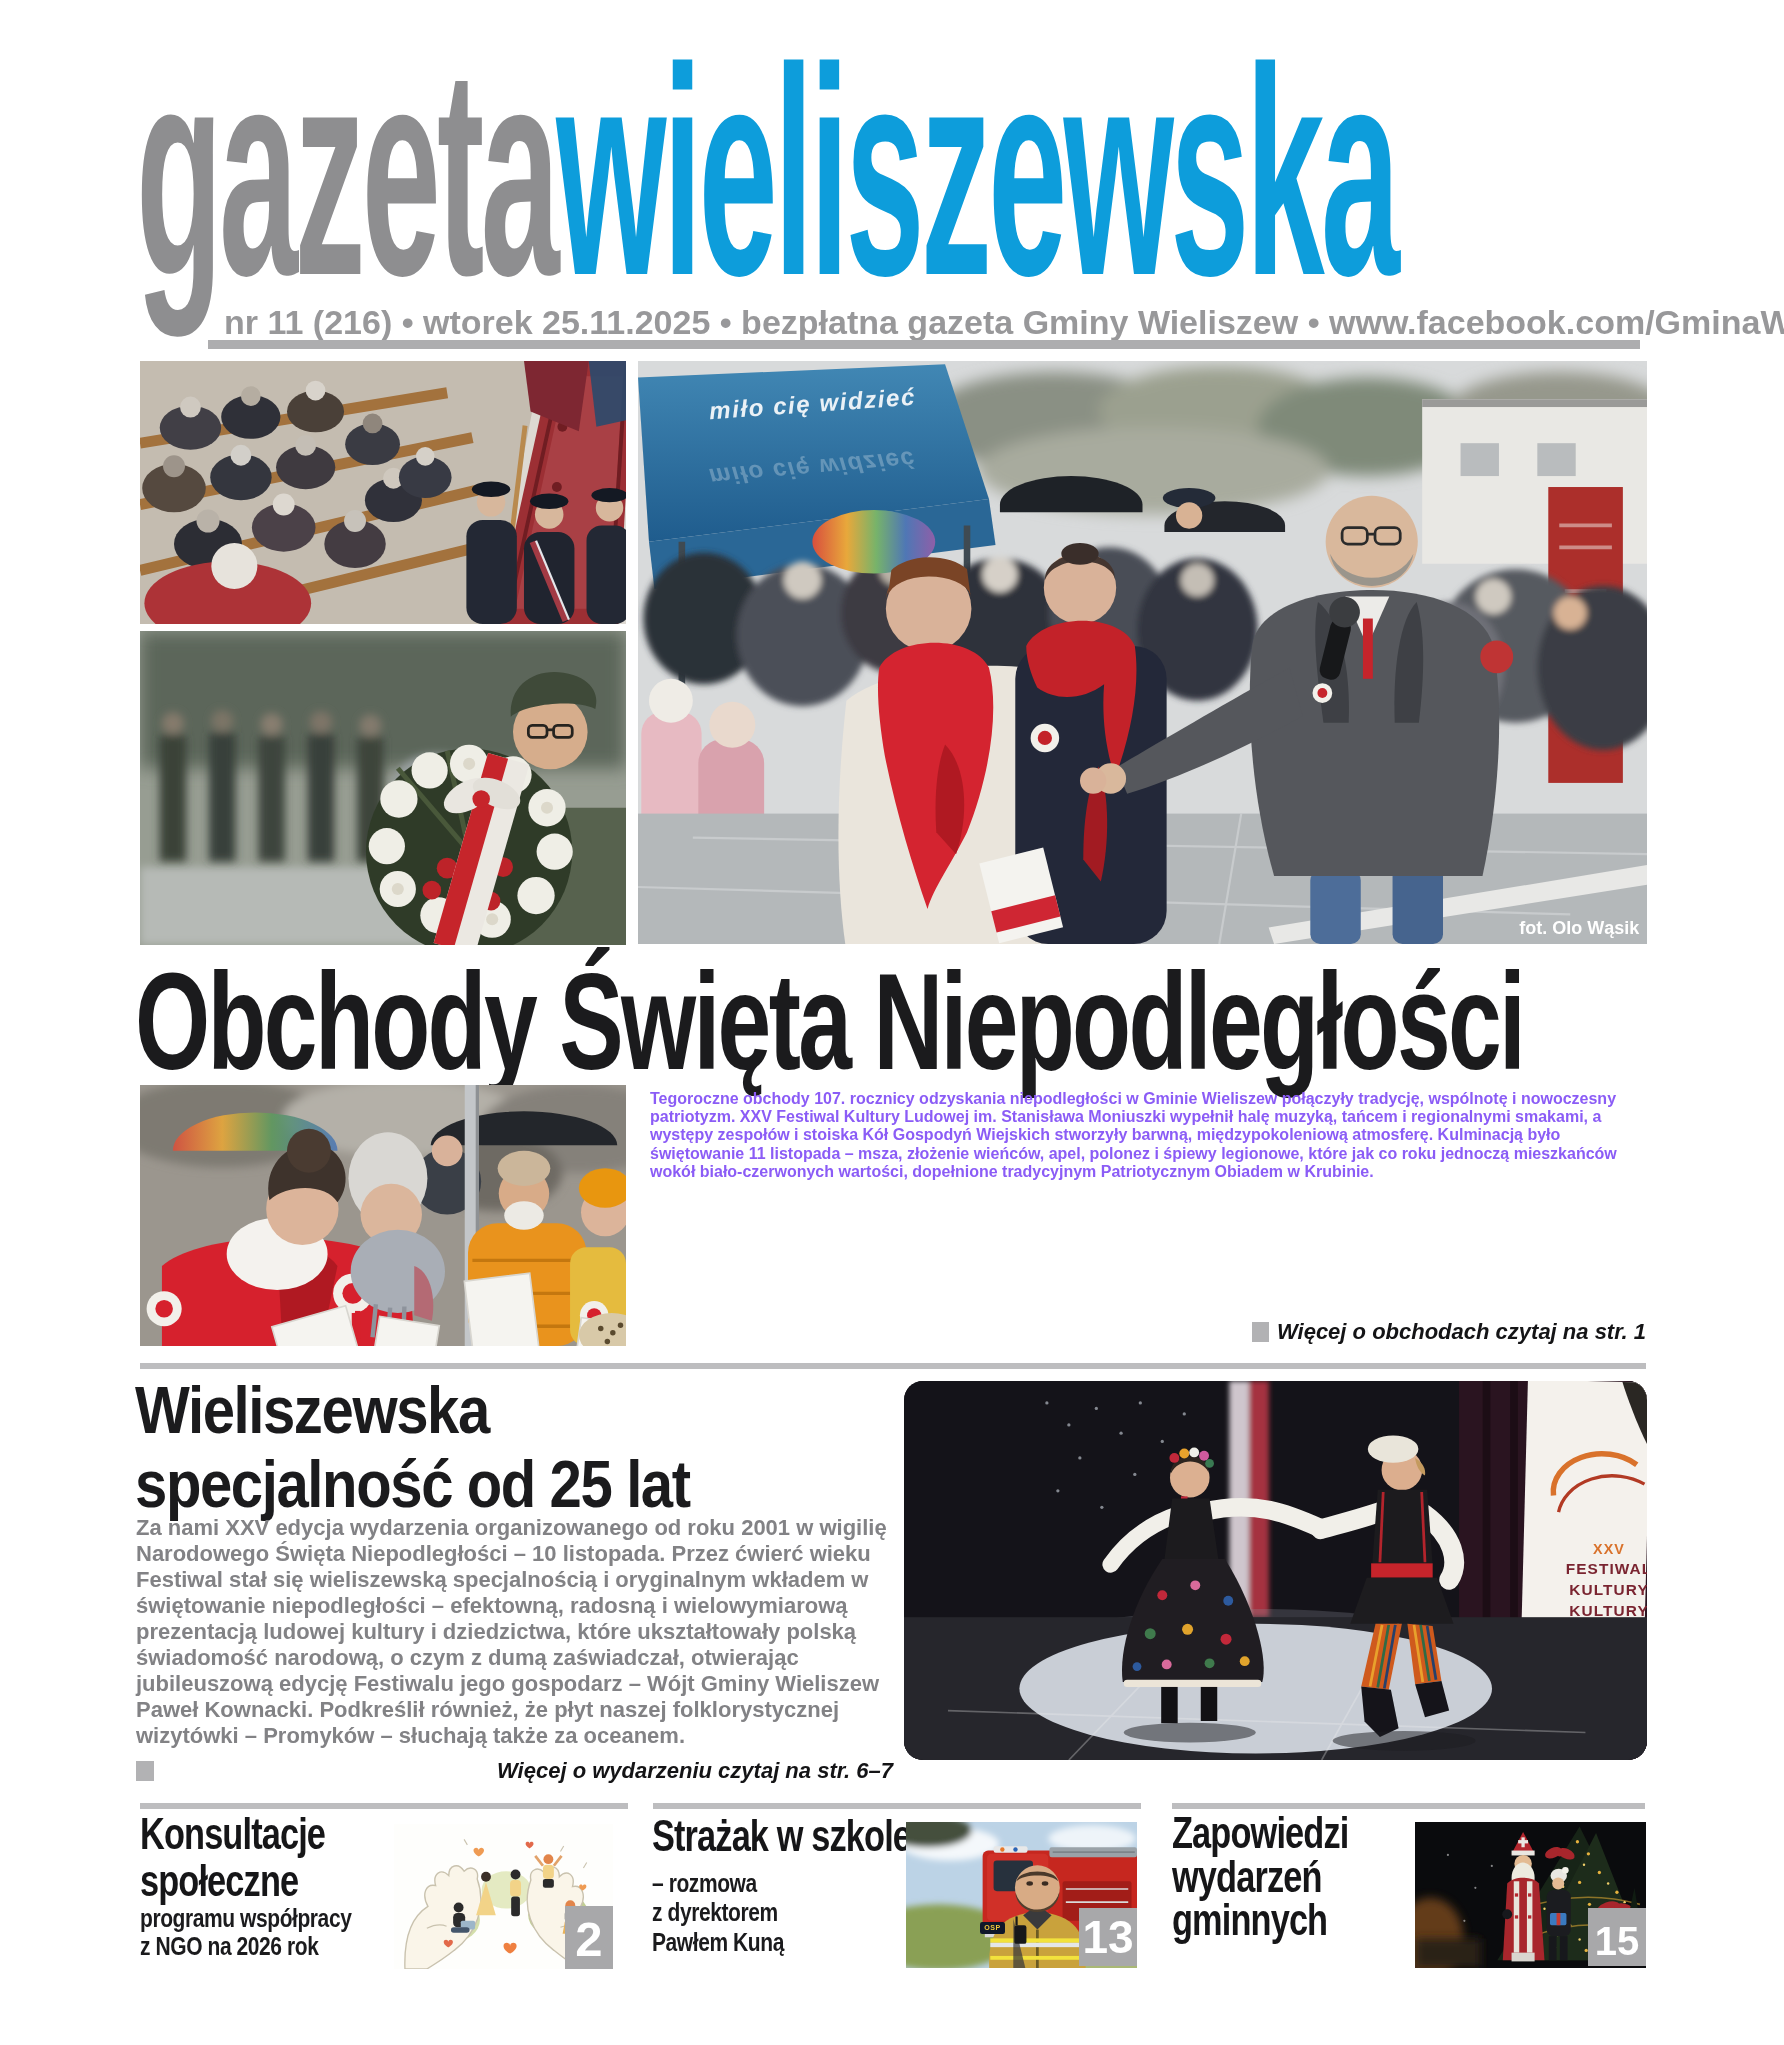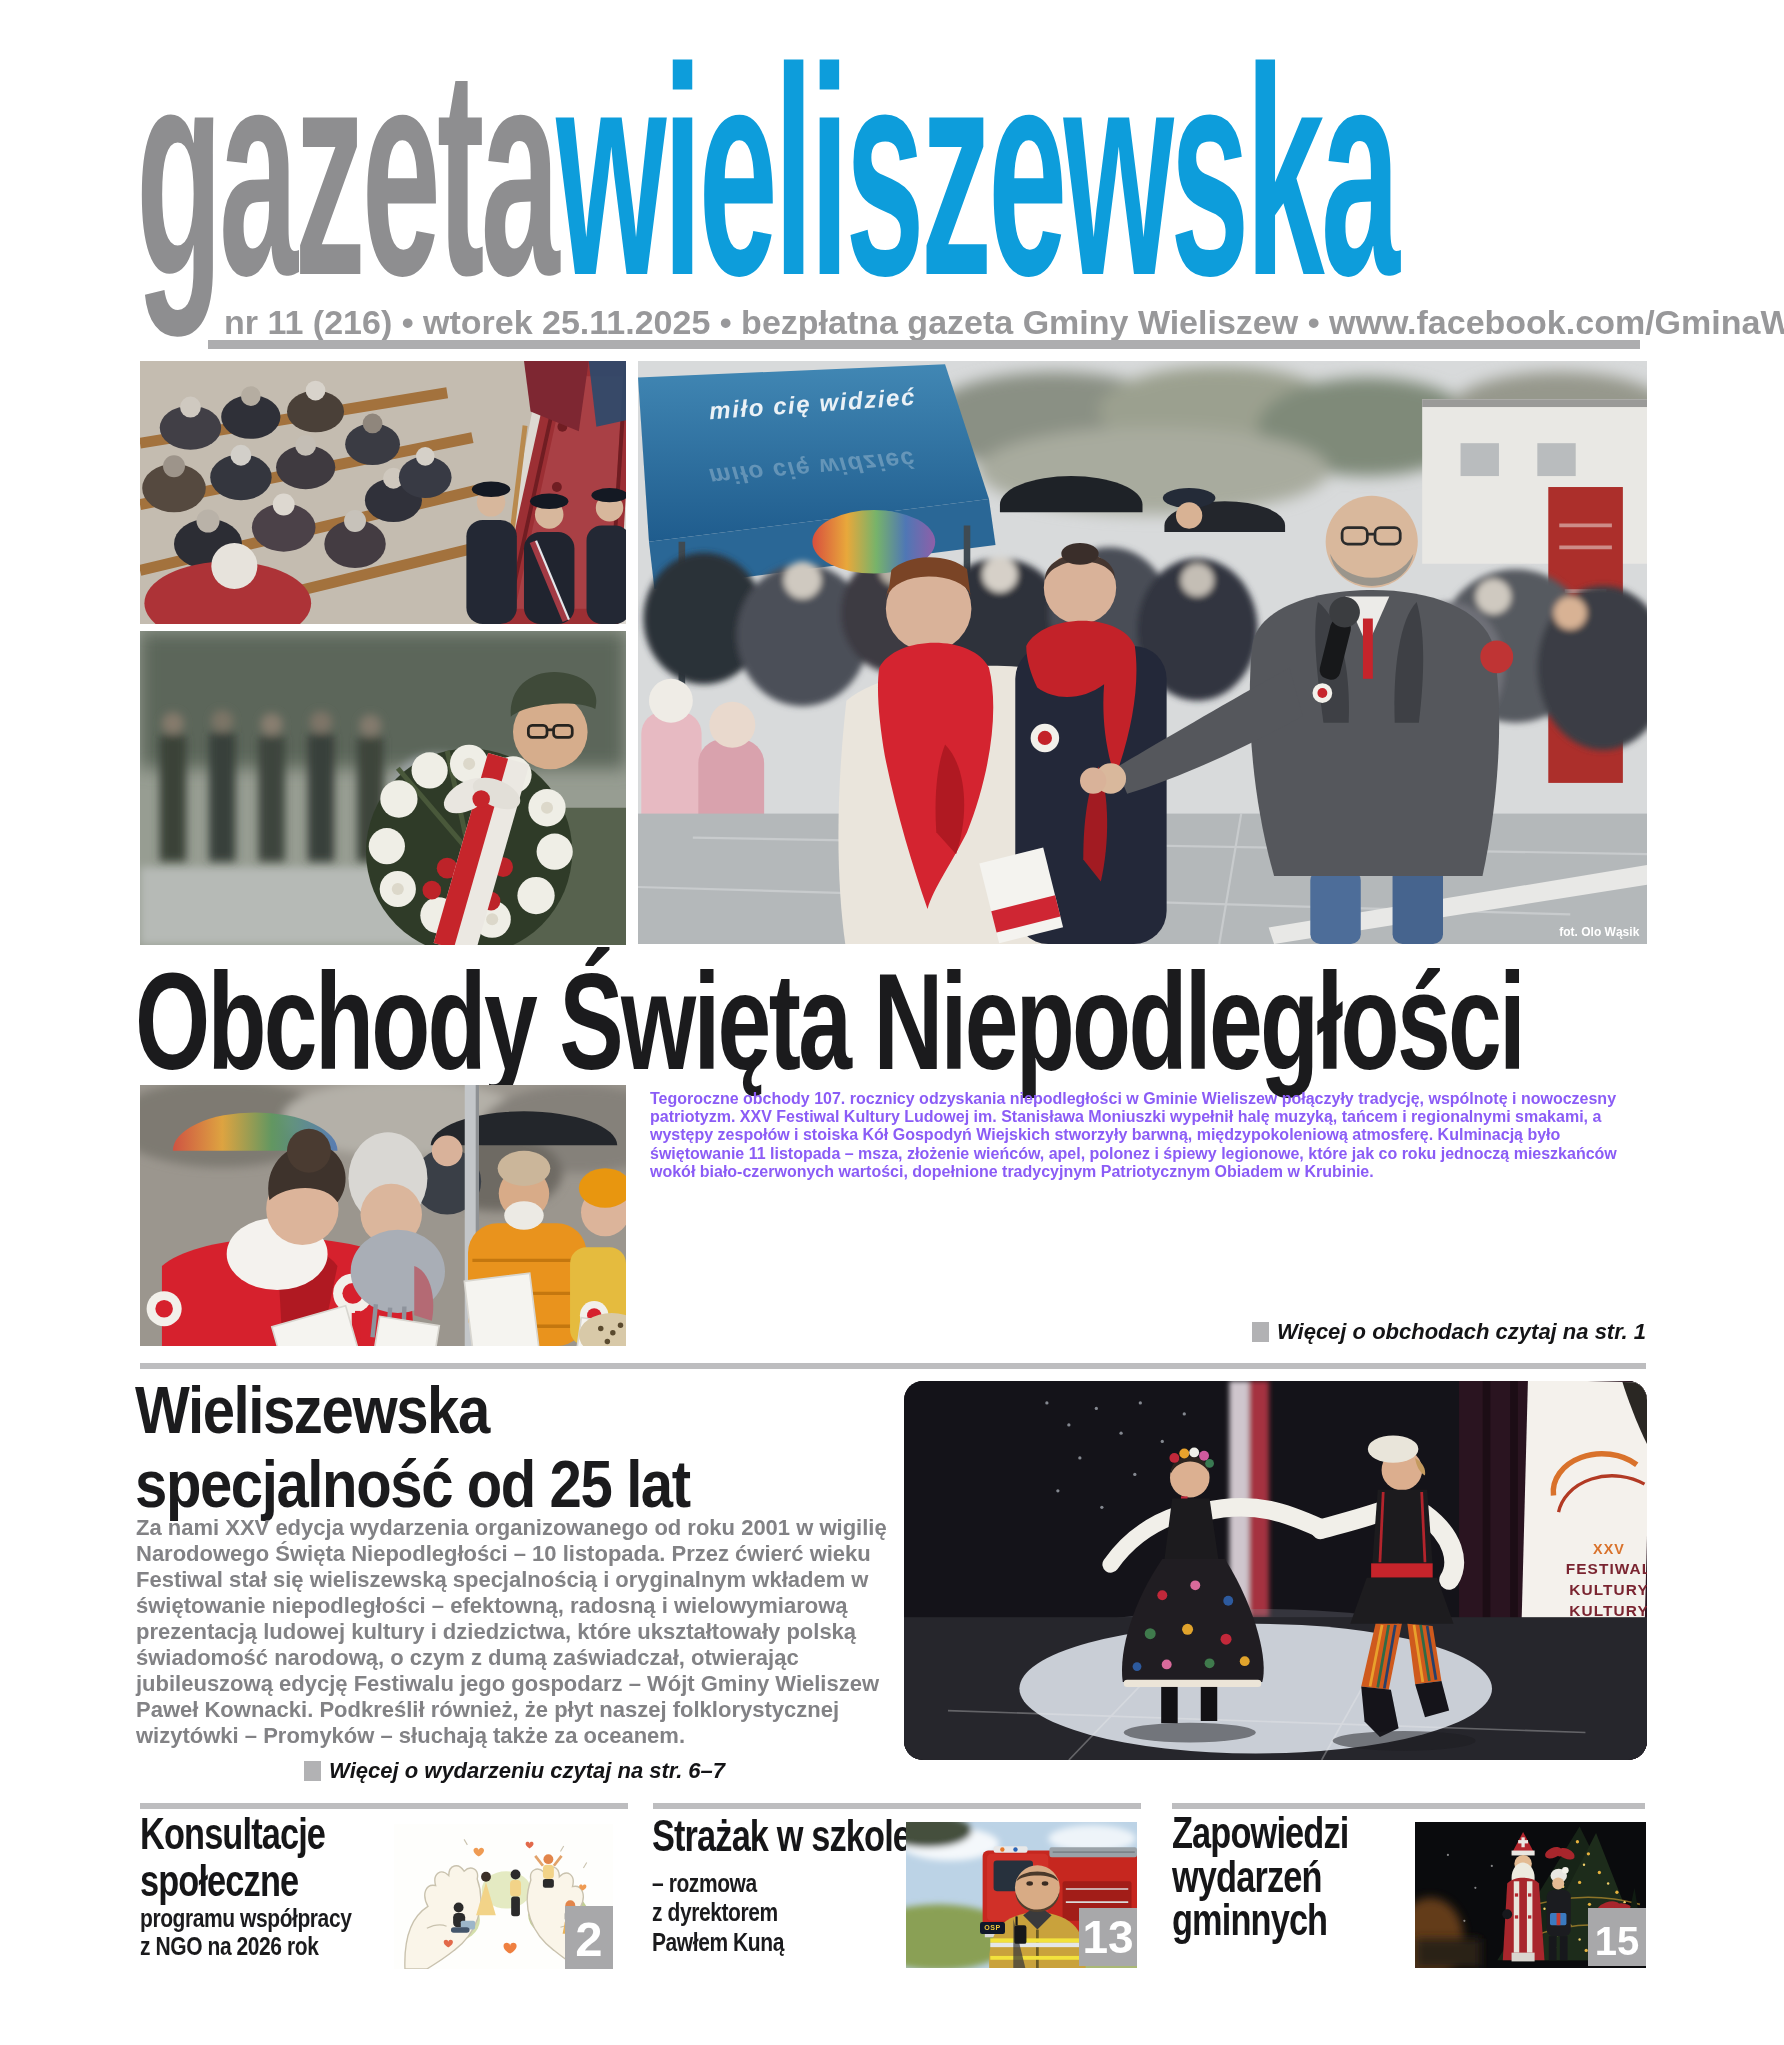--- a/index.html
+++ b/index.html
@@ -23,38 +23,38 @@
   .ph-main{left:638px;top:361px;width:1009px;height:583px;}
   .ph-crowd{left:140px;top:1085px;width:486px;height:261px;}
   .ph-dancers{left:904px;top:1381px;width:743px;height:379px;border-radius:19px;}
   .ph-ngo{left:394px;top:1824px;width:219px;height:145px;background:#fefefc;}
   .ph-fire{left:906px;top:1822px;width:231px;height:146px;}
   .ph-santa{left:1415px;top:1822px;width:231px;height:146px;}
 
   .tent-text{left:7%;top:5%;transform:rotate(-4deg);color:#f4f8fb;font-size:24px;font-style:italic;
              font-weight:bold;letter-spacing:1.6px;opacity:.95;}
   .tent-text.mirror{top:16%;transform:rotate(-5deg) scaleY(-1);opacity:.28;}
-  .photo-credit{right:7.7px;bottom:5.5px;color:#ffffff;font-size:12px;font-weight:bold;}
+  .photo-credit{right:7.7px;bottom:5.5px;color:#ffffff;font-size:18px;font-weight:bold;}
 
   .banner-text{left:631px;top:159px;width:148px;text-align:center;line-height:1.35;font-weight:bold;
                letter-spacing:1.1px;}
   .banner-text .bx{color:#d9722b;font-size:14.3px;}
   .banner-text .bl{color:#7a2430;font-size:15.4px;}
 
   .osp-patch{left:59px;top:100px;width:25px;height:12px;background:#0f172a;border-radius:2.2px;
              color:#f0c63c;font-size:7.1px;font-weight:bold;display:flex;align-items:center;justify-content:center;letter-spacing:0.5px;margin-left:15px;}
 
   
   .headline{left:135px;top:952px;font-size:138px;font-weight:bold;color:#1b1b1d;letter-spacing:-3.8px;
             line-height:1;transform:scaleX(0.70);}
   .lead{left:650px;top:1090px;width:995px;font-size:16px;font-weight:bold;color:#8b5cf6;line-height:1.14;}
   .more{display:flex;align-items:center;gap:7.7px;font-size:22px;font-weight:bold;font-style:italic;color:#141416;}
   .more .sq{width:17.5px;height:20px;background:#b2b2b4;flex:none;}
   .more-1{right:138px;top:1319px;}
-  .more-2{left:136px;top:1758px;width:757px;justify-content:center;}
+  .more-2{left:136px;top:1758px;width:757px;justify-content:space-between;}
   .rule{height:6px;background:#bdbdbf;}
   .rule-mid{left:140px;top:1363px;width:1506px;}
   .rule-t1{left:140px;top:1803px;width:488px;}
   .rule-t2{left:653px;top:1803px;width:488px;}
   .rule-t3{left:1172px;top:1803px;width:473px;}
 
   .fest-title{left:135px;top:1374px;font-size:66px;font-weight:bold;color:#1b1b1d;line-height:1.12;
               letter-spacing:-1.6px;transform:scaleX(0.88);}
   .fest-body{left:136px;top:1515px;width:768px;font-size:22px;font-weight:bold;color:#828285;line-height:1.18;}
 

